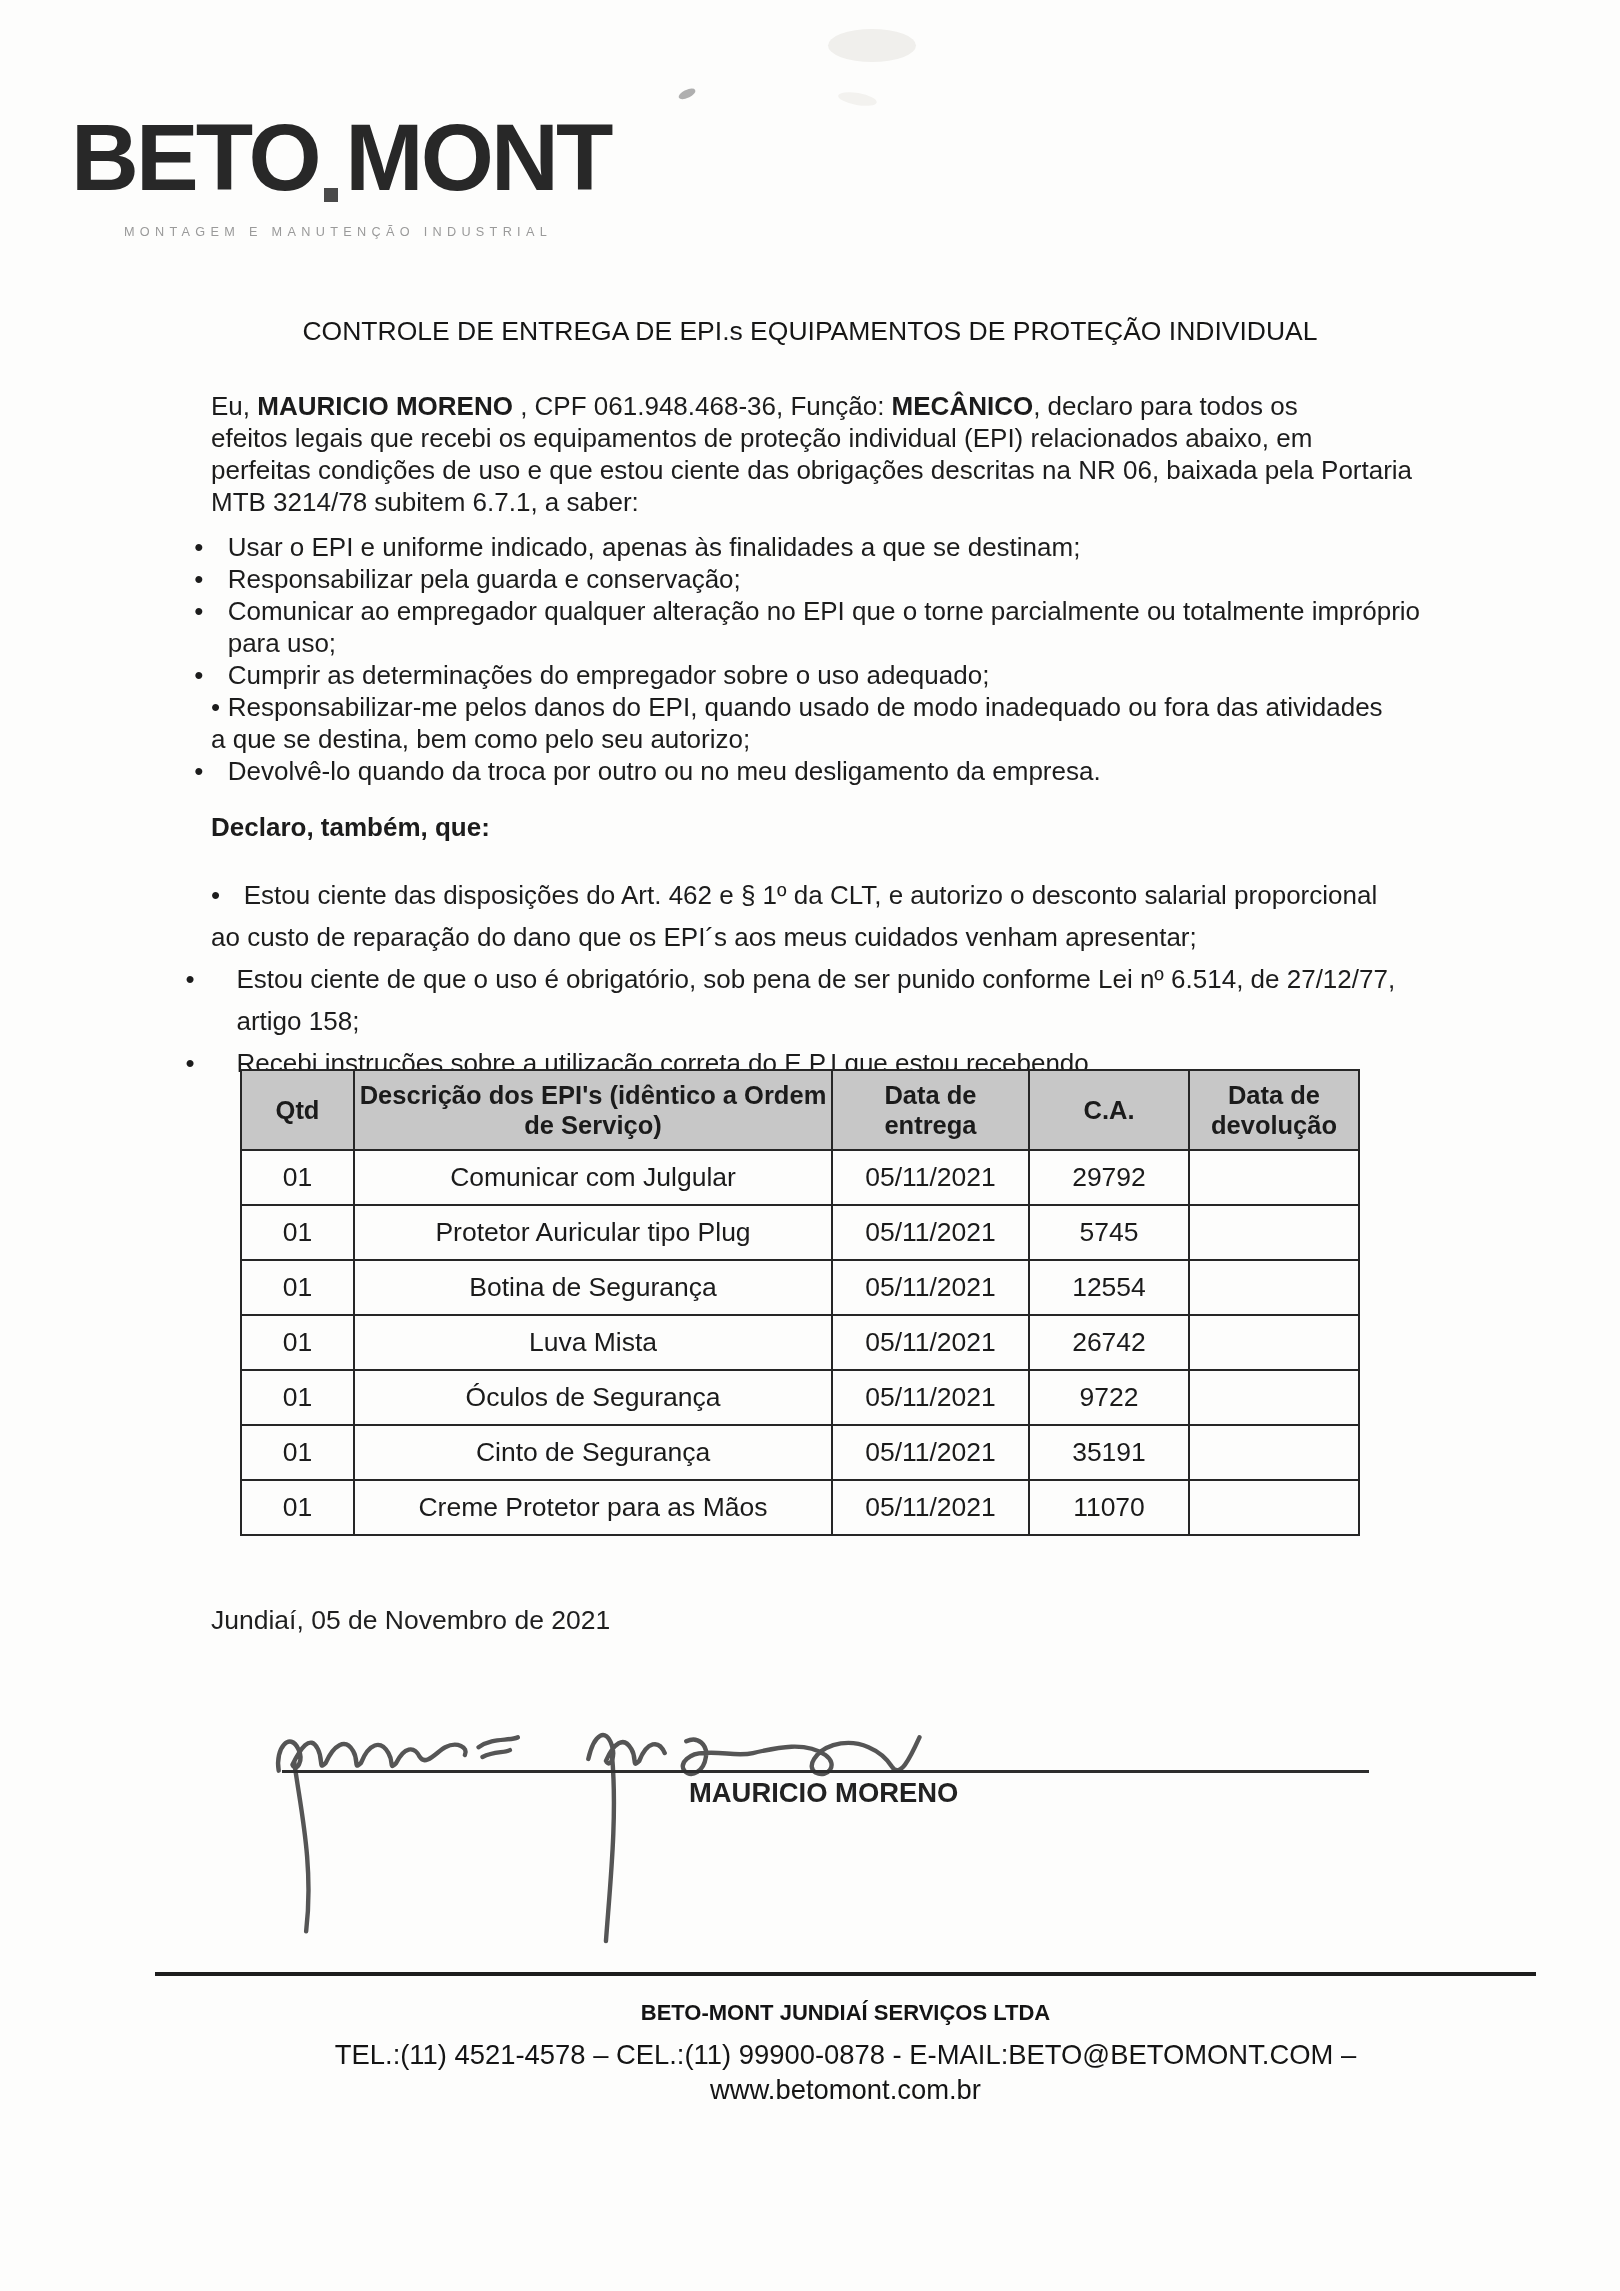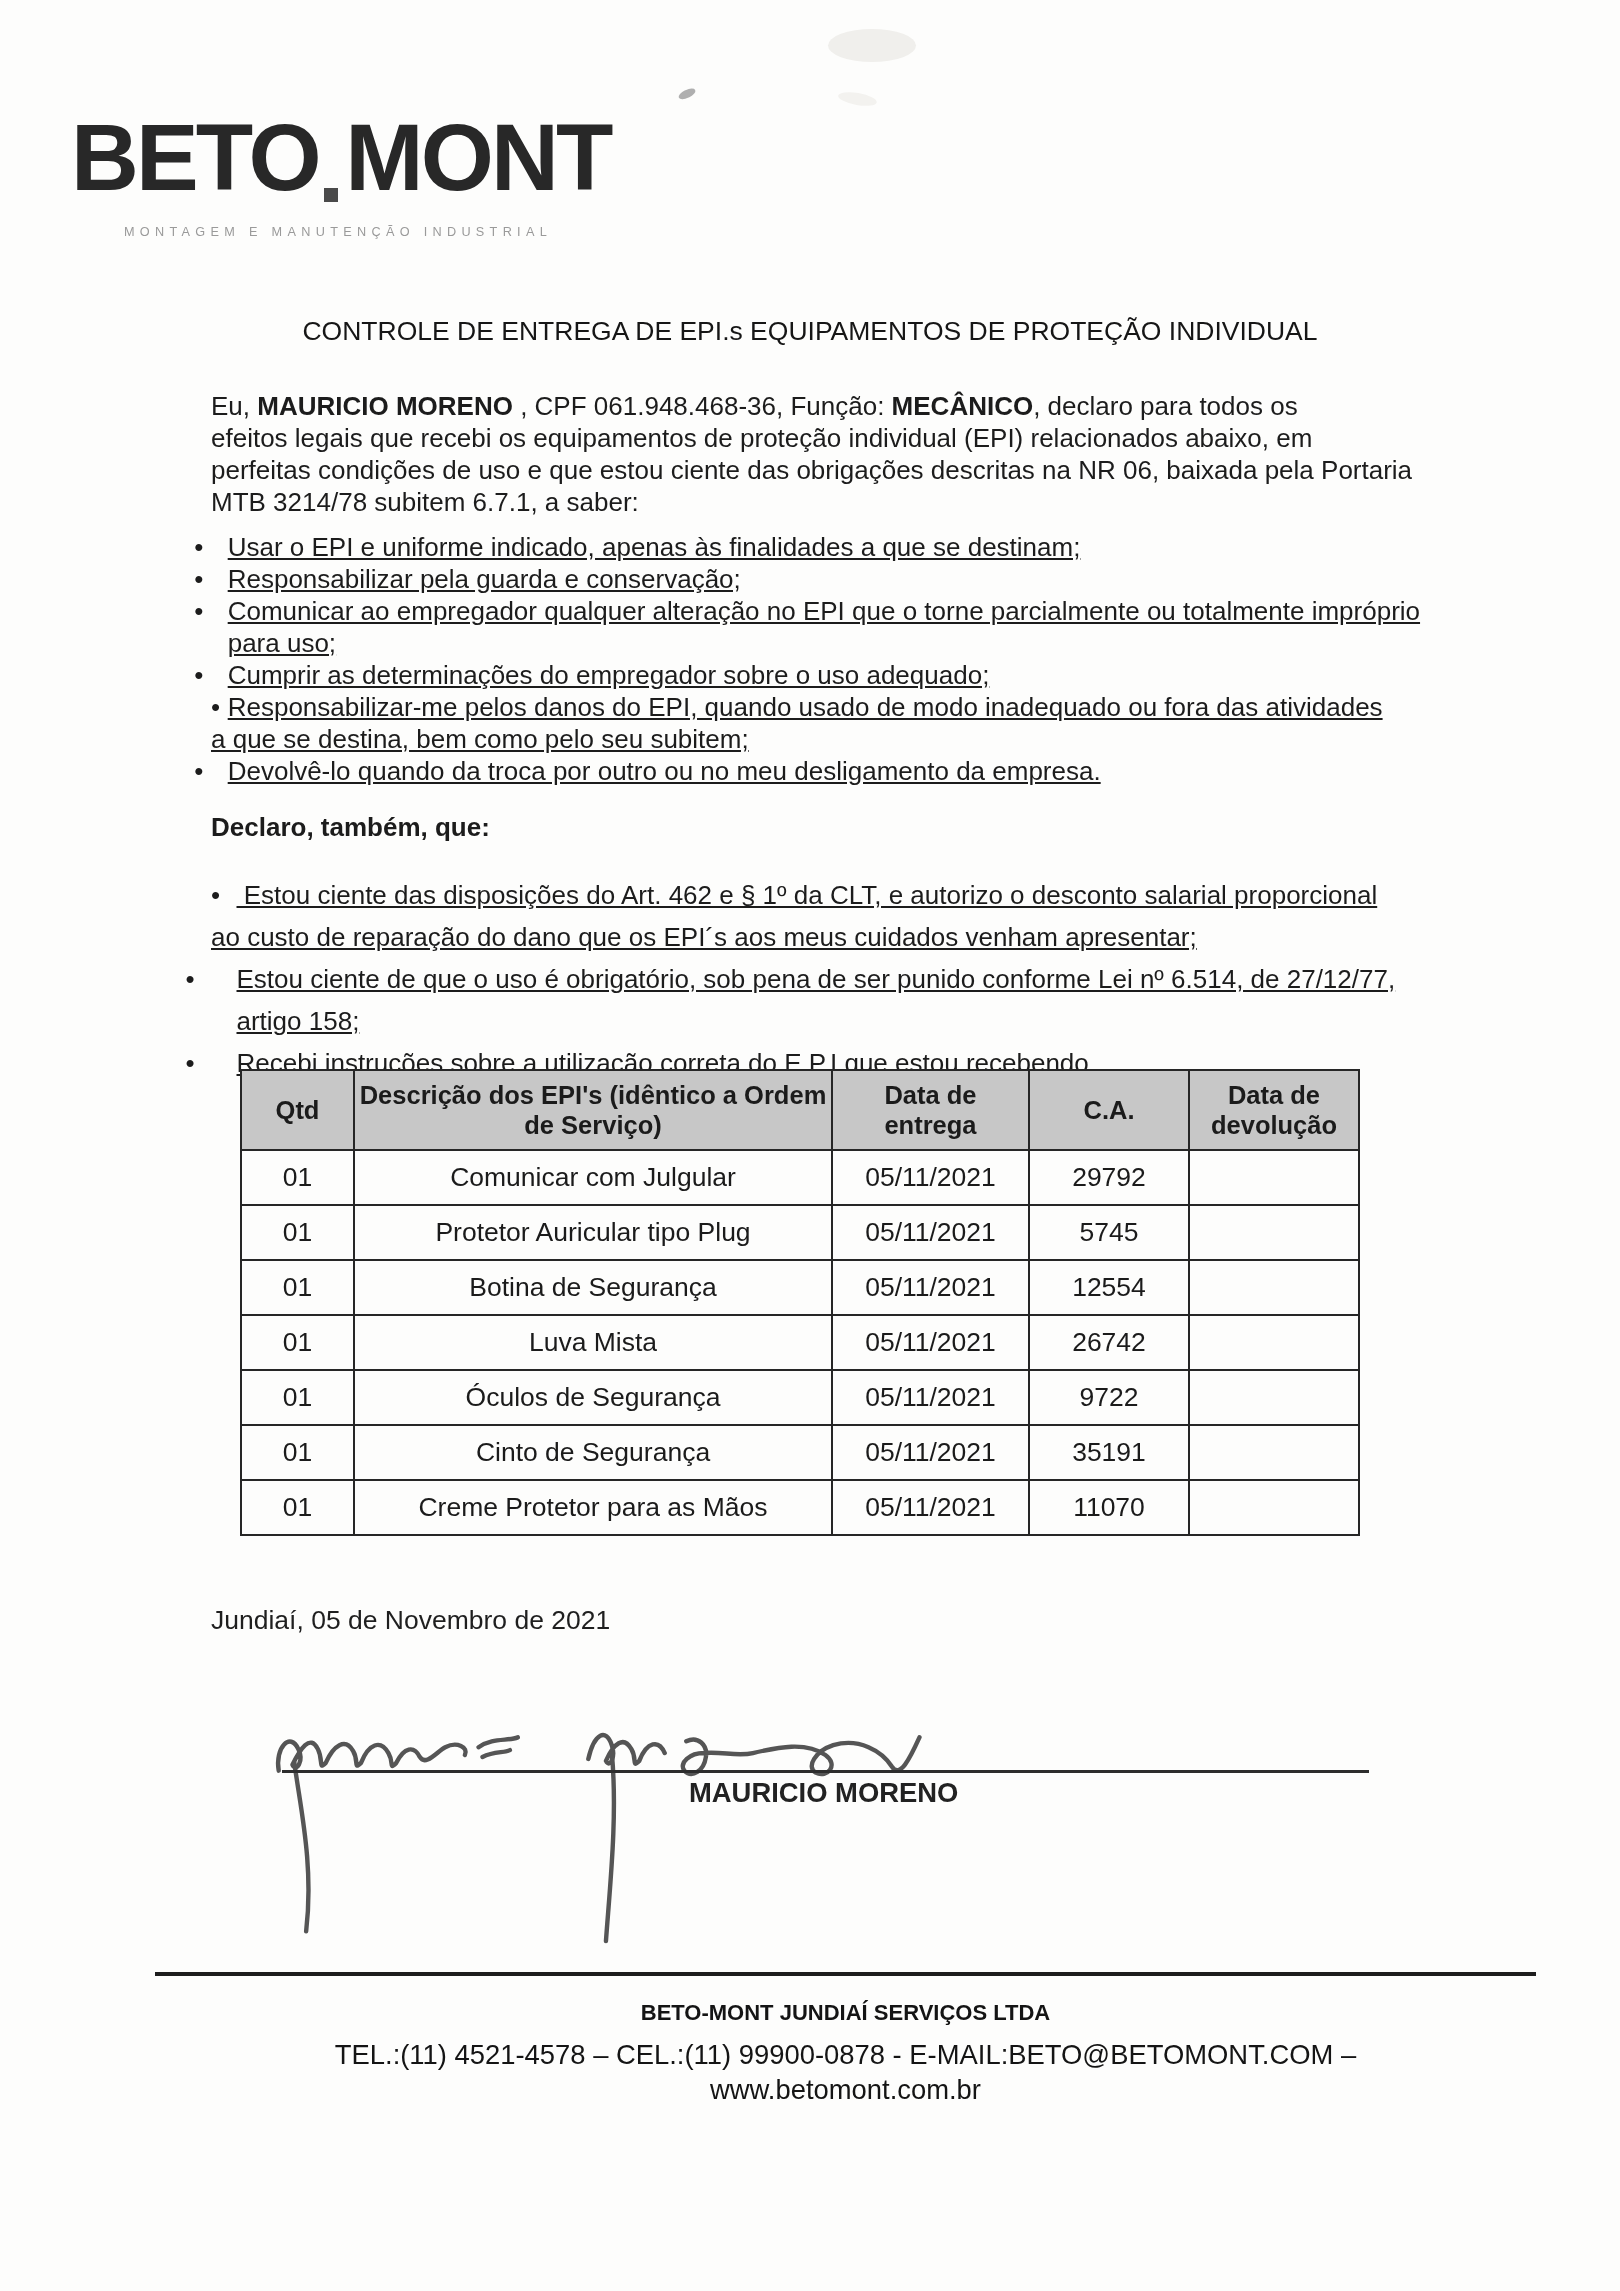--- a/index.html
+++ b/index.html
@@ -20,21 +20,21 @@
              color:#9a9a9a; font-weight:500; }
   
   .doc-title { position:absolute; left:0; top:316px; width:100%; text-align:center;
                font-weight:normal; font-size:26.5px; color:#161616; }
   
   .bodyblock { position:absolute; left:211px; top:390px; width:1274px;
                font-size:26px; line-height:32px; color:#1c1c1c; }
   .intro { white-space:pre; }
   .intro b { font-weight:bold; }
   .list { margin-top:12.7px; }
-  .bullet-item { white-space:pre;text-decoration:underline; }
+  .bullet-item { white-space:pre; }
   .bullet-item .marker { display:inline-block; }
   .obl .marker  { width:16.7px; }
   .obl.wrap-indent { padding-left:16.7px; text-indent:-16.7px; }
   .obl.wrap-margin { padding-left:0; text-indent:0; }
   .decl-head { margin-top:24.5px; font-weight:bold; }
   .decls { margin-top:31px; line-height:42px; }
   .dec .marker { width:25.5px; }
   .dec.wrap-indent { padding-left:25.5px; text-indent:-25.5px; }
   .dec.wrap-margin { padding-left:0; text-indent:0; }
   
@@ -89,21 +89,21 @@
 perfeitas condições de uso e que estou ciente das obrigações descritas na NR 06, baixada pela Portaria
 MTB 3214/78 subitem 6.7.1, a saber:</span></div>
 
     <div class="list" id="obligations-list">
         <div class="bullet-item obl wrap-indent"><span class="marker">•</span><span>Usar o EPI e uniforme indicado, apenas às finalidades a que se destinam;</span></div>
         <div class="bullet-item obl wrap-indent"><span class="marker">•</span><span>Responsabilizar pela guarda e conservação;</span></div>
         <div class="bullet-item obl wrap-indent"><span class="marker">•</span><span>Comunicar ao empregador qualquer alteração no EPI que o torne parcialmente ou totalmente impróprio
 para uso;</span></div>
         <div class="bullet-item obl wrap-indent"><span class="marker">•</span><span>Cumprir as determinações do empregador sobre o uso adequado;</span></div>
         <div class="bullet-item obl wrap-margin"><span class="marker">•</span><span>Responsabilizar-me pelos danos do EPI, quando usado de modo inadequado ou fora das atividades
-a que se destina, bem como pelo seu subitem;</span></div>
+a que se destina, bem como pelo seu autorizo;</span></div>
         <div class="bullet-item obl wrap-indent"><span class="marker">•</span><span>Devolvê-lo quando da troca por outro ou no meu desligamento da empresa.</span></div>
       </div>
 
     <div class="decl-head">Declaro, também, que:</div>
 
     <div class="list decls" id="declarations-list">
         <div class="bullet-item dec wrap-margin"><span class="marker">•</span><span> Estou ciente das disposições do Art. 462 e § 1º da CLT, e autorizo o desconto salarial proporcional
 ao custo de reparação do dano que os EPI´s aos meus cuidados venham apresentar;</span></div>
         <div class="bullet-item dec wrap-indent"><span class="marker">•</span><span>Estou ciente de que o uso é obrigatório, sob pena de ser punido conforme Lei nº 6.514, de 27/12/77,
 artigo 158;</span></div>

